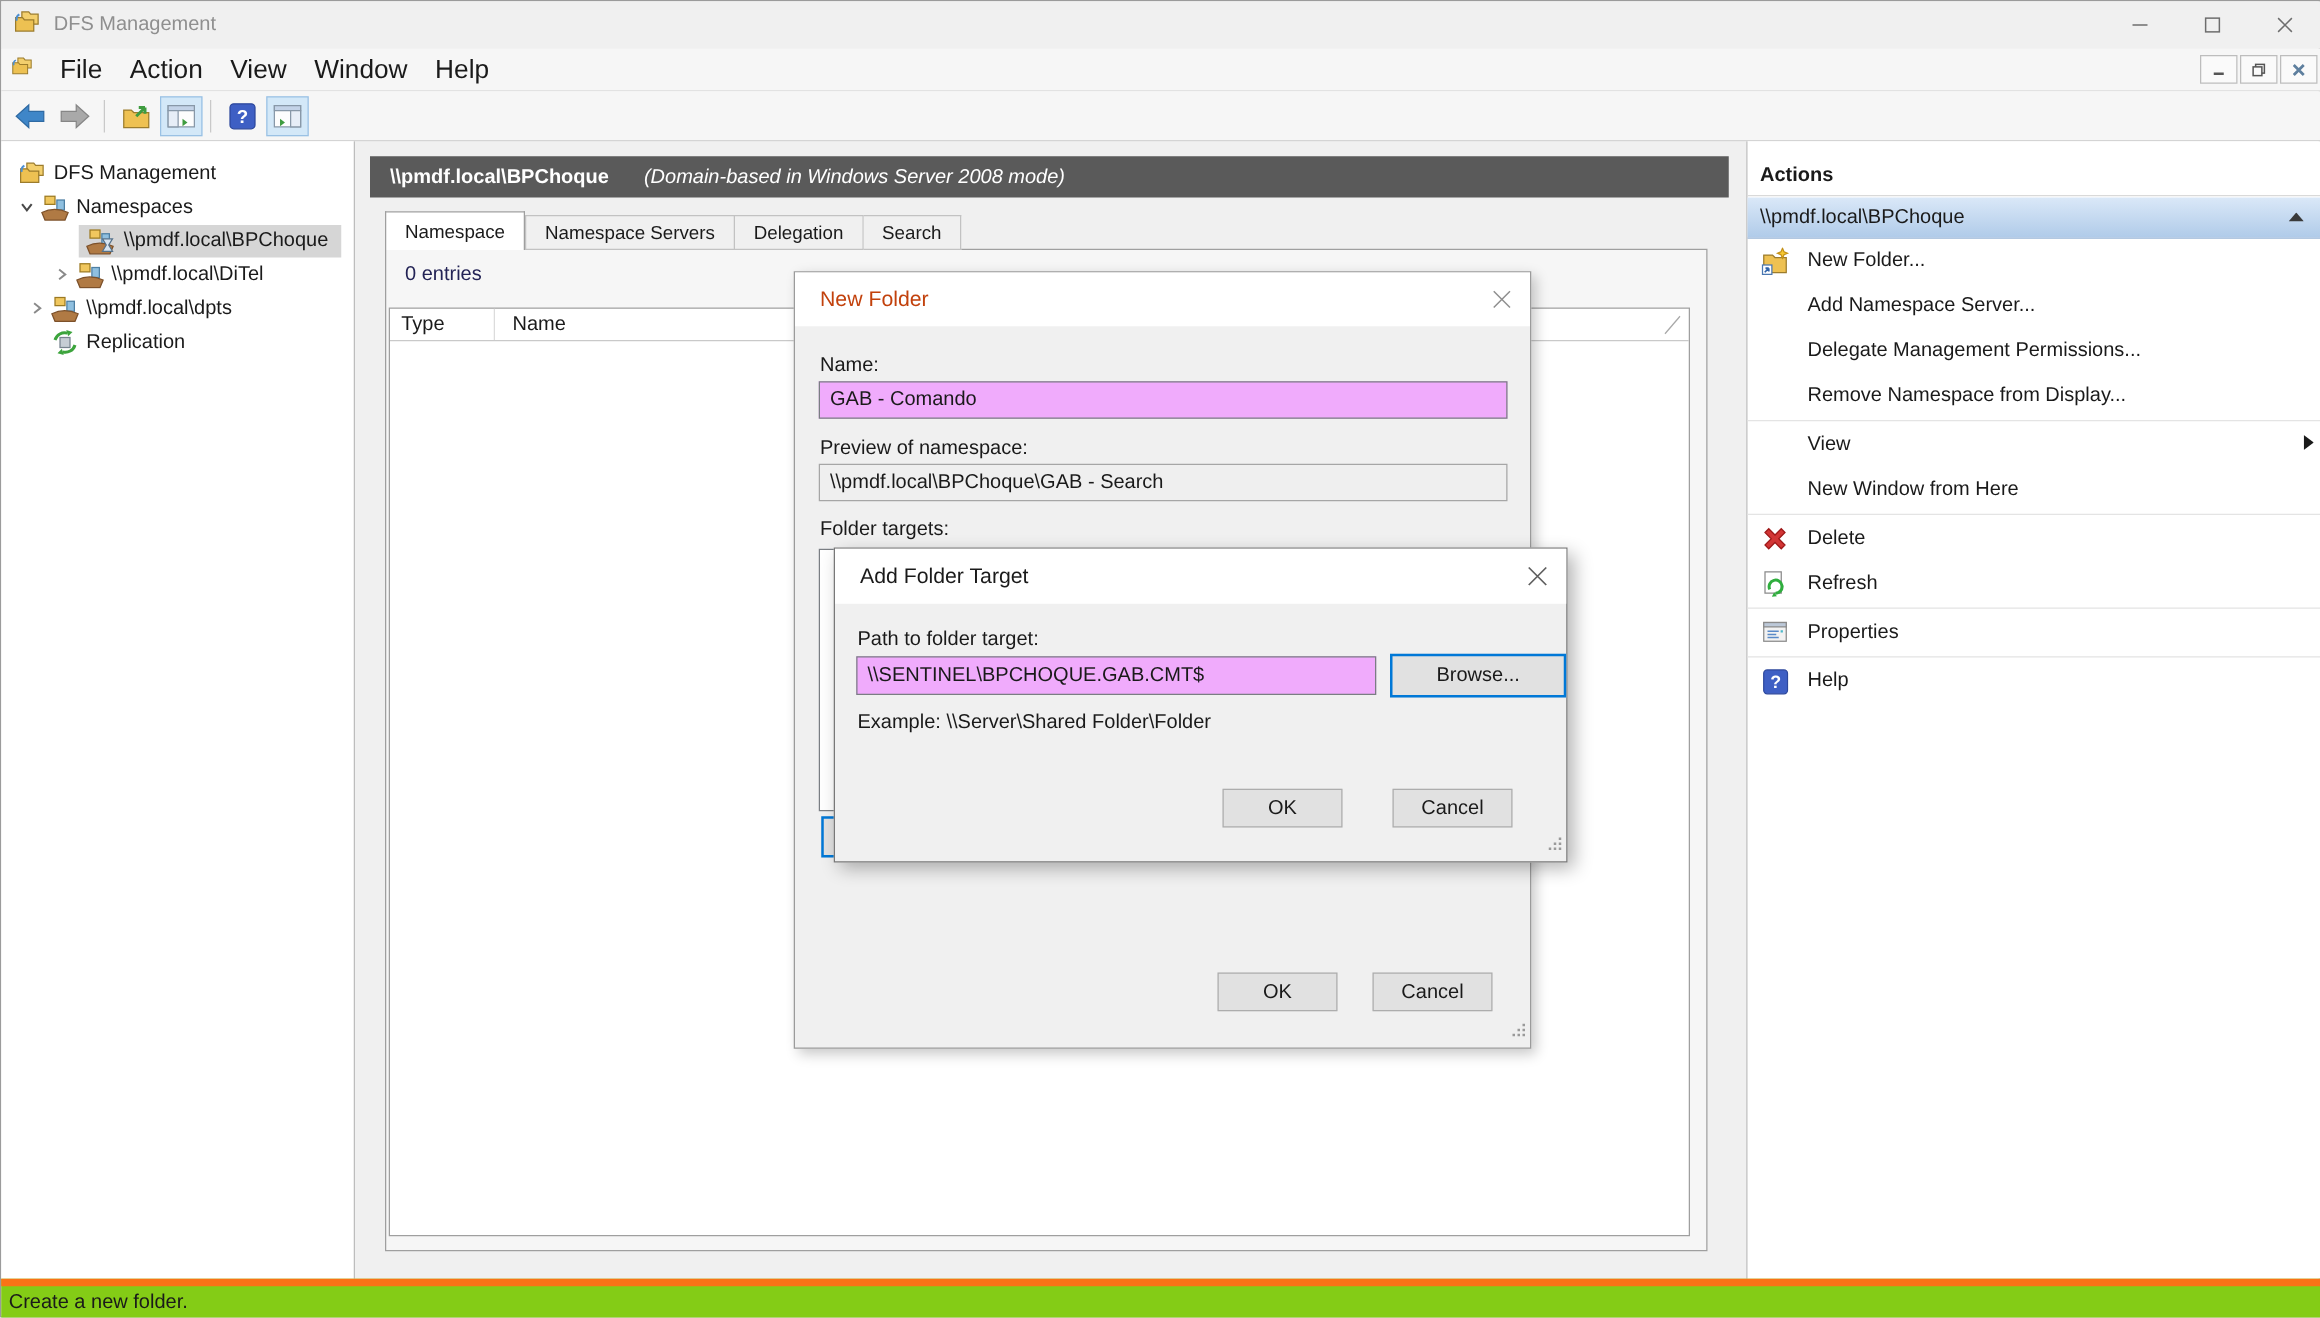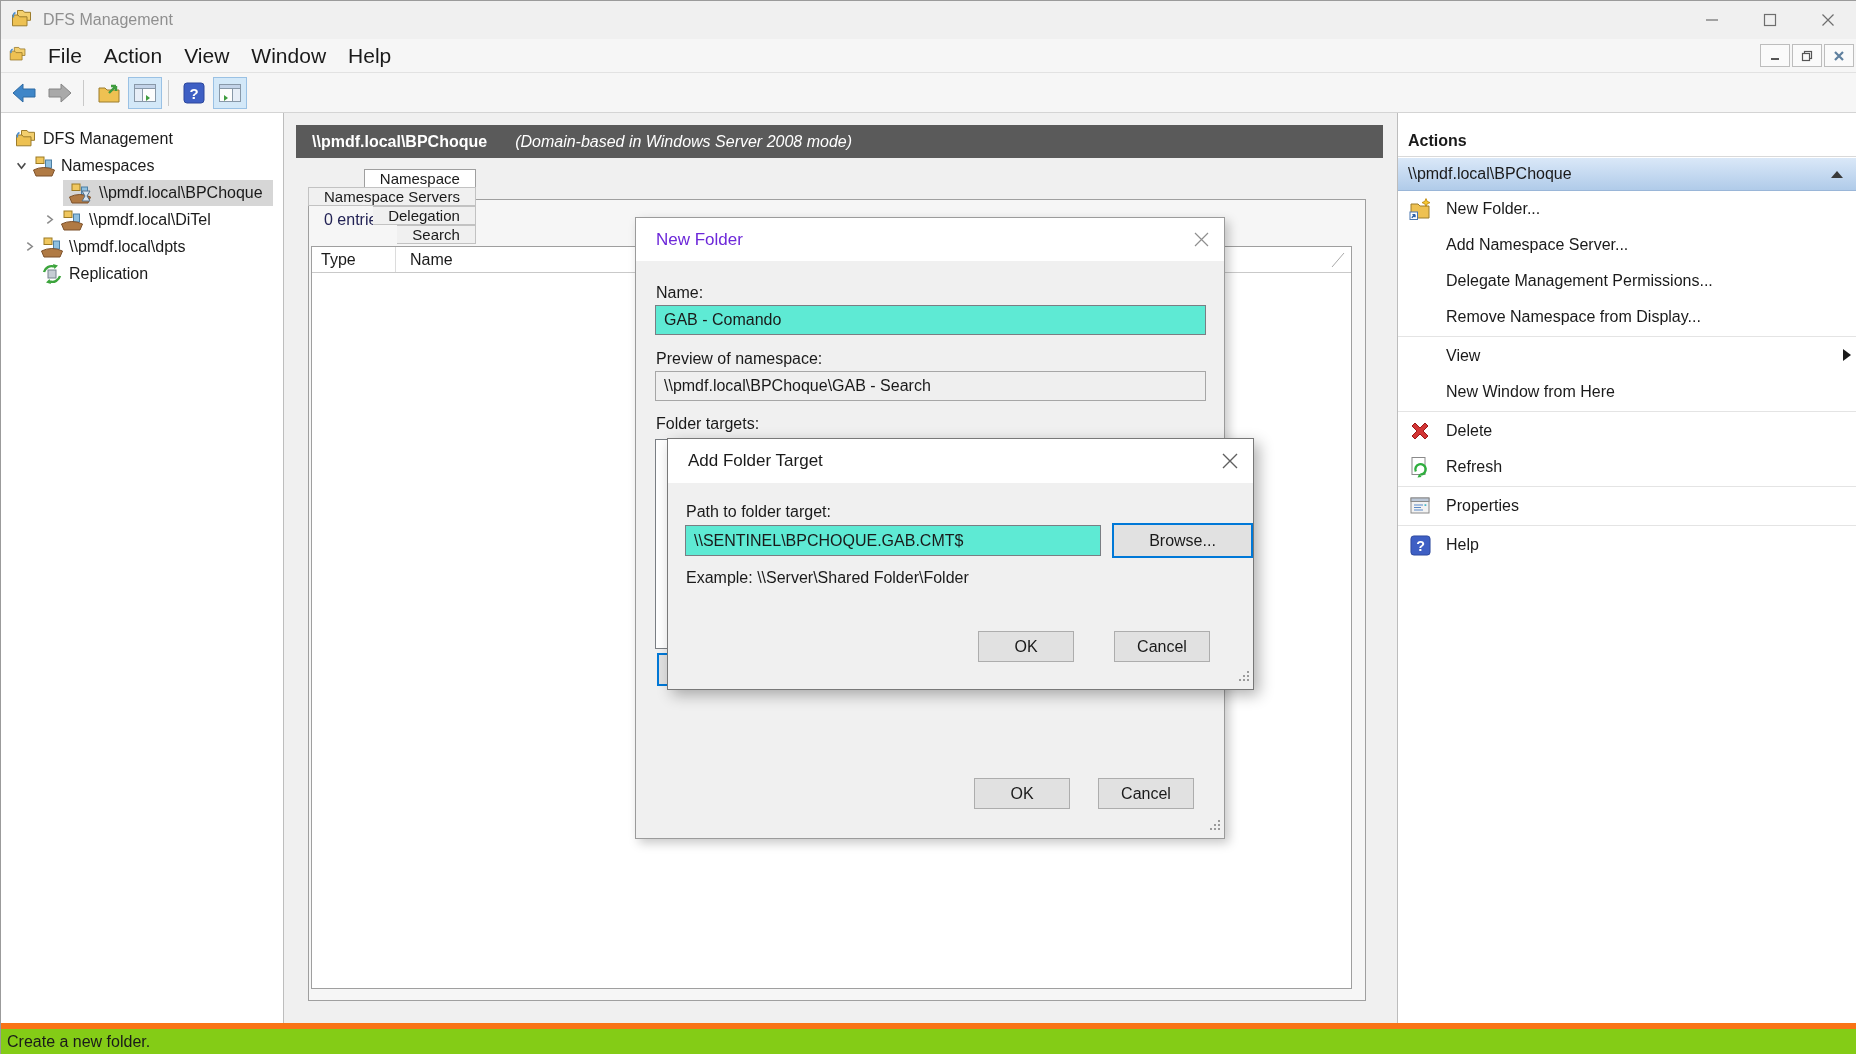--- a/index.html
+++ b/index.html
@@ -34,21 +34,21 @@
   .tree-exp { width:16px; display:flex; justify-content:center; }
   .tree-ic { width:26px; display:flex; justify-content:center; margin:0 4px 0 2px; position:relative; }
   .sel-wrap { display:flex; align-items:center; padding:2px 10px 2px 2px; }
   .sel-wrap.selected { background:#d6d6d6; }
   .sel-wrap .tree-ic { margin-right:6px; }
 
   
   #center-header { position:absolute; left:295px; top:124px; width:1087px; height:33px; background:#5a5a5a; color:#fff; display:flex; align-items:center; padding-left:16px; }
   #center-header .path { font-weight:bold; }
   #center-header .mode { margin-left:28px;font-style:italic; }
-  #tabstrip { position:absolute; left:307px; top:168px; height:31px; display:flex; align-items:flex-end; z-index:3;flex-direction:column; }
+  #tabstrip { position:absolute; left:307px; top:168px; height:31px; display:flex; align-items:flex-end; z-index:3; }
   .tab { padding:0 15px; display:flex; align-items:center; font-size:15px; }
   .tab.active { height:31px; background:#fff; border:1px solid #9f9f9f; border-bottom:none; }
   .tab.inactive { height:28px; background:#f0f0f0; border:1px solid #c2c2c2; border-left:none; }
   #page { position:absolute; left:307px; top:198px; width:1058px; height:802px; background:#f6f6f6; border:1px solid #9f9f9f; z-index:1; }
   #entries-count { position:absolute; left:15px; top:11px; color:#232355; }
   #list-table { position:absolute; left:2px; top:46px; right:13px; bottom:11px; background:#fff; border:1px solid #9f9f9f; }
   #list-header { height:26px; display:flex; border-bottom:1px solid #c9c9c9; position:relative; }
   .col-type { width:84px; padding-left:9px; display:flex; align-items:center; border-right:1px solid #dcdcdc; }
   .col-name { flex:1; padding-left:14px; display:flex; align-items:center; }
 
@@ -64,23 +64,23 @@
   .act-arrow { margin-left:auto; margin-right:6px; }
 
   
   #statusbar { position:absolute; left:0; top:1022px; width:1856px; height:32px; background:#84cc16; border-top:6px solid #f97316; display:flex; align-items:center; padding-left:6px; }
 
   
   .dialog { position:absolute; background:#f0f0f0; }
   #nf-dialog { left:634px; top:216px; width:590px; height:622px; border:1px solid #9b9b9b; box-shadow:4px 4px 10px rgba(0,0,0,.22); z-index:40; }
   #aft-dialog { left:666px; top:437px; width:587px; height:252px; border:1px solid #787878; box-shadow:5px 5px 14px rgba(0,0,0,.30); z-index:50; }
   .dlg-title { height:43px; background:#fff; display:flex; align-items:center; padding-left:20px; font-size:17px; }
-  .dlg-title.inactive { color:#6d28d9;text-align:right; }
+  .dlg-title.inactive { color:#c2410c;text-align:right; }
   .dlg-close { position:absolute; right:0; top:0; width:46px; height:43px; display:flex; align-items:center; justify-content:center; }
-  .textbox { background:#5eead4; border:1px solid #7a7e83; display:flex; align-items:center; padding-left:8px; white-space:nowrap; overflow:hidden; }
+  .textbox { background:#f0abfc; border:1px solid #7a7e83; display:flex; align-items:center; padding-left:8px; white-space:nowrap; overflow:hidden; }
   .textbox.readonly { background:#efefef; border-color:#a6a6a6; }
   .btn { background:#e1e1e1; border:1px solid #adadad; display:flex; align-items:center; justify-content:center; }
   .btn.focused { border:2px solid #0078d7; }
   .grip { position:absolute; right:3px; bottom:3px; }
 </style>
 </head>
 <body>
 
 <div id="root">
 

